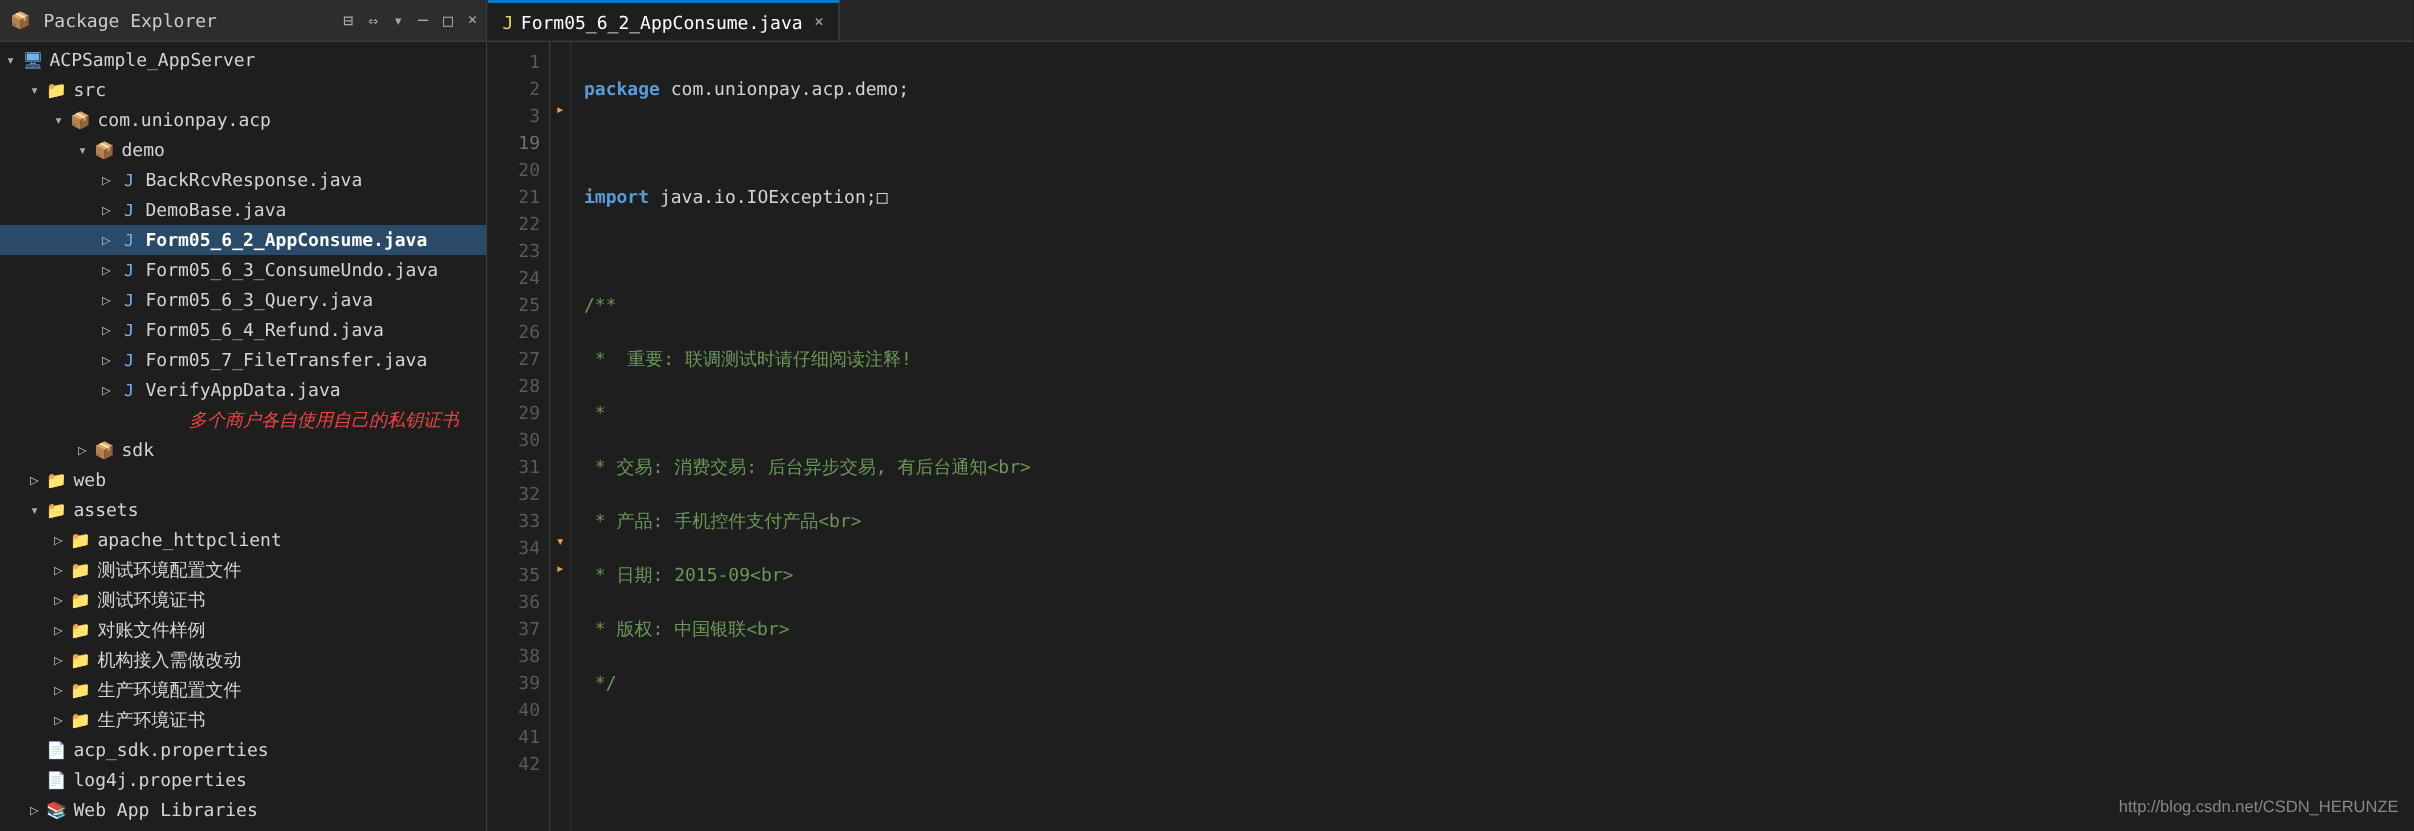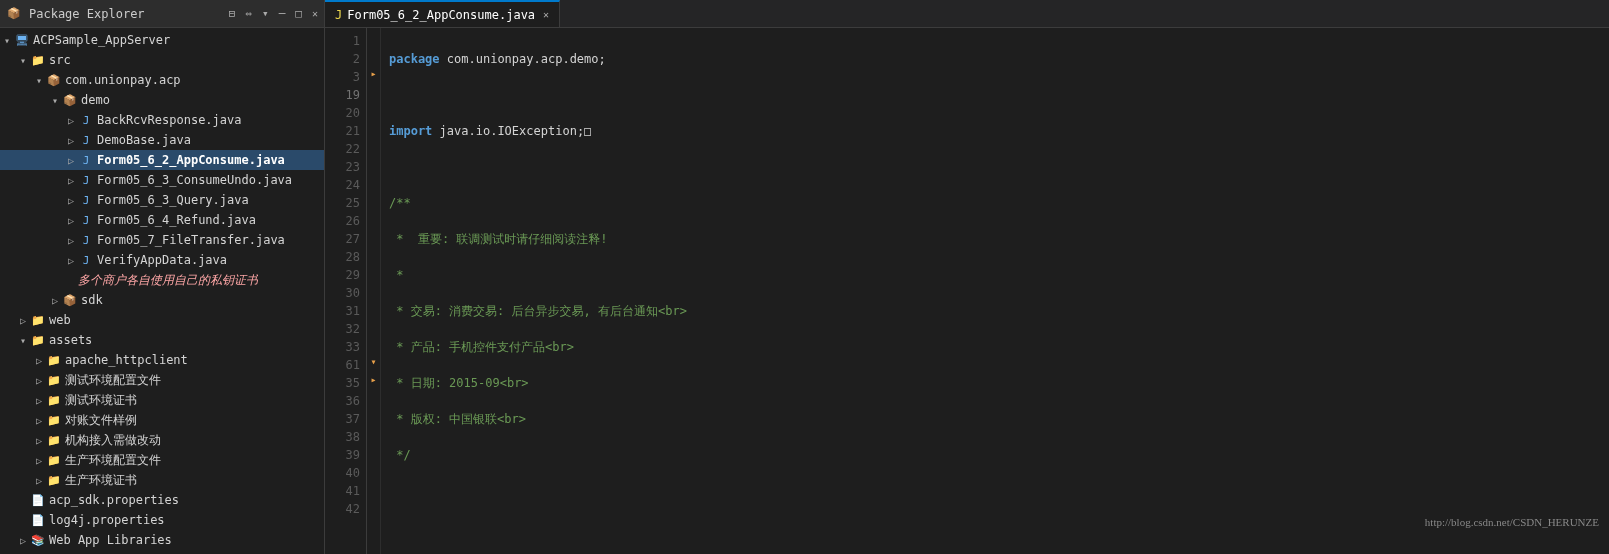--- a/index.html
+++ b/index.html
@@ -108,21 +108,21 @@
     .icon-properties { color: #aaa; }
     .icon-web { color: #6db3f2; }
 
     .tree-label {
       color: #d4d4d4;
       font-size: 12px;
       overflow: hidden;
       text-overflow: ellipsis;
     }
     .tree-label.selected-file { color: #fff; font-weight: bold; }
-    .tree-label.grayed { color: #fca5a5; font-style: italic; }
+    .tree-label.grayed { color: #ef4444; font-style: italic; margin-left: 48px; }
 
     
     .right-panel {
       flex: 1;
       display: flex;
       flex-direction: column;
       overflow: hidden;
       background: #1e1e1e;
       position: relative;
     }
@@ -208,25 +208,25 @@
     }
 
     
     .kw { color: #569cd6; font-weight: bold; }
     .comment { color: #6a9955; }
     .pkg { color: #d4d4d4; }
 
     
     .watermark {
       position: absolute;
-      bottom: 26px;
+      bottom: 10px;
       right: 10px;
       color: #888;
       font-size: 11px;
-      font-family: Liberation Serif, serif;
+      font-family: Liberation Sans, sans-serif;
     }
   </style>
 </head>
 <body>
 
 <div class="main-container">
 
   <div class="left-panel">
     <div class="panel-header">
       <span class="tree-icon icon-pkg">📦</span>
@@ -488,21 +488,21 @@
         <span class="ln">24</span>
         <span class="ln">25</span>
         <span class="ln">26</span>
         <span class="ln">27</span>
         <span class="ln">28</span>
         <span class="ln">29</span>
         <span class="ln">30</span>
         <span class="ln">31</span>
         <span class="ln">32</span>
         <span class="ln">33</span>
-        <span class="ln">61</span>
+        <span class="ln">34</span>
         <span class="ln">35</span>
         <span class="ln">36</span>
         <span class="ln">37</span>
         <span class="ln">38</span>
         <span class="ln">39</span>
         <span class="ln">40</span>
         <span class="ln">41</span>
         <span class="ln">42</span>
       </div>
 

